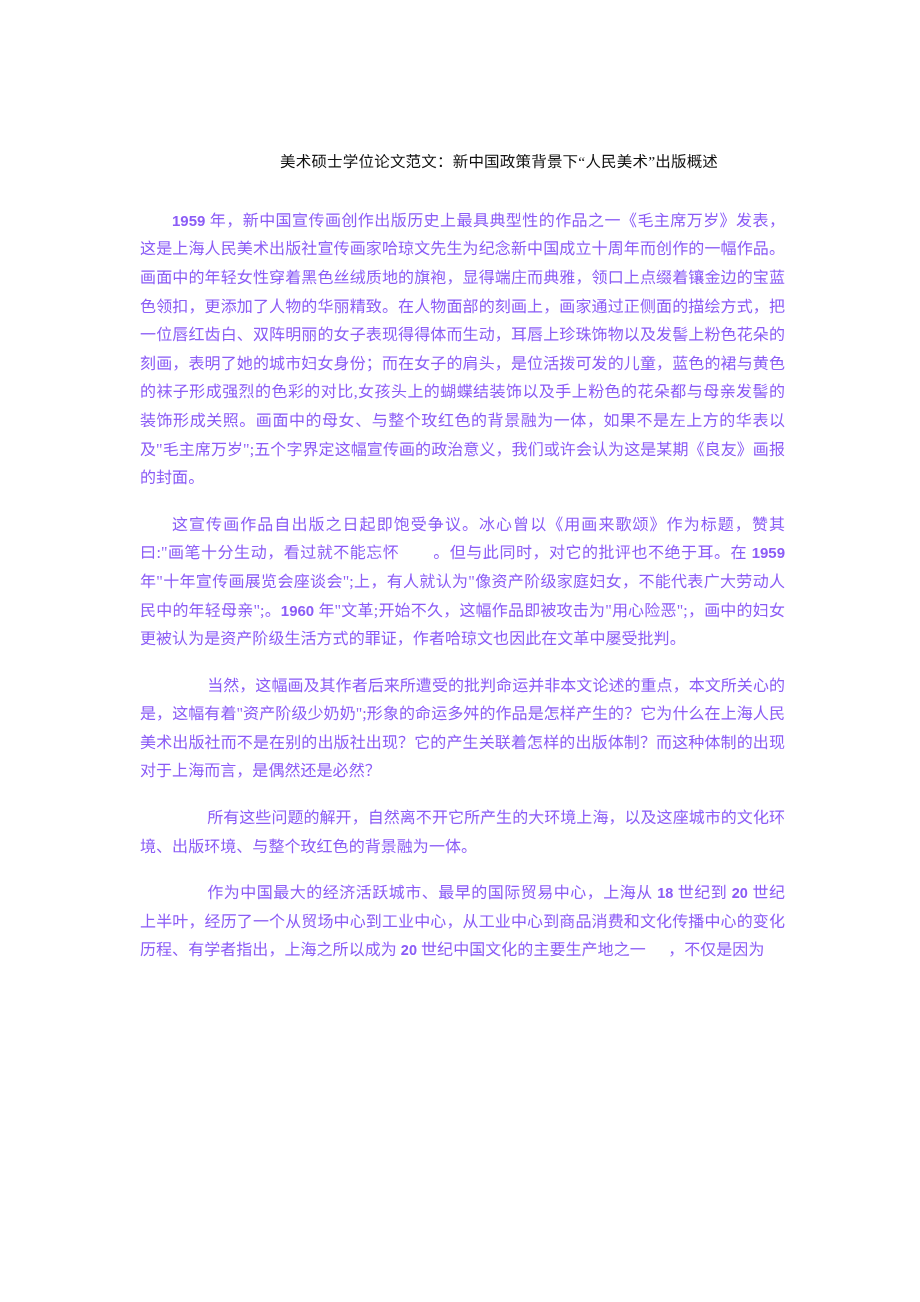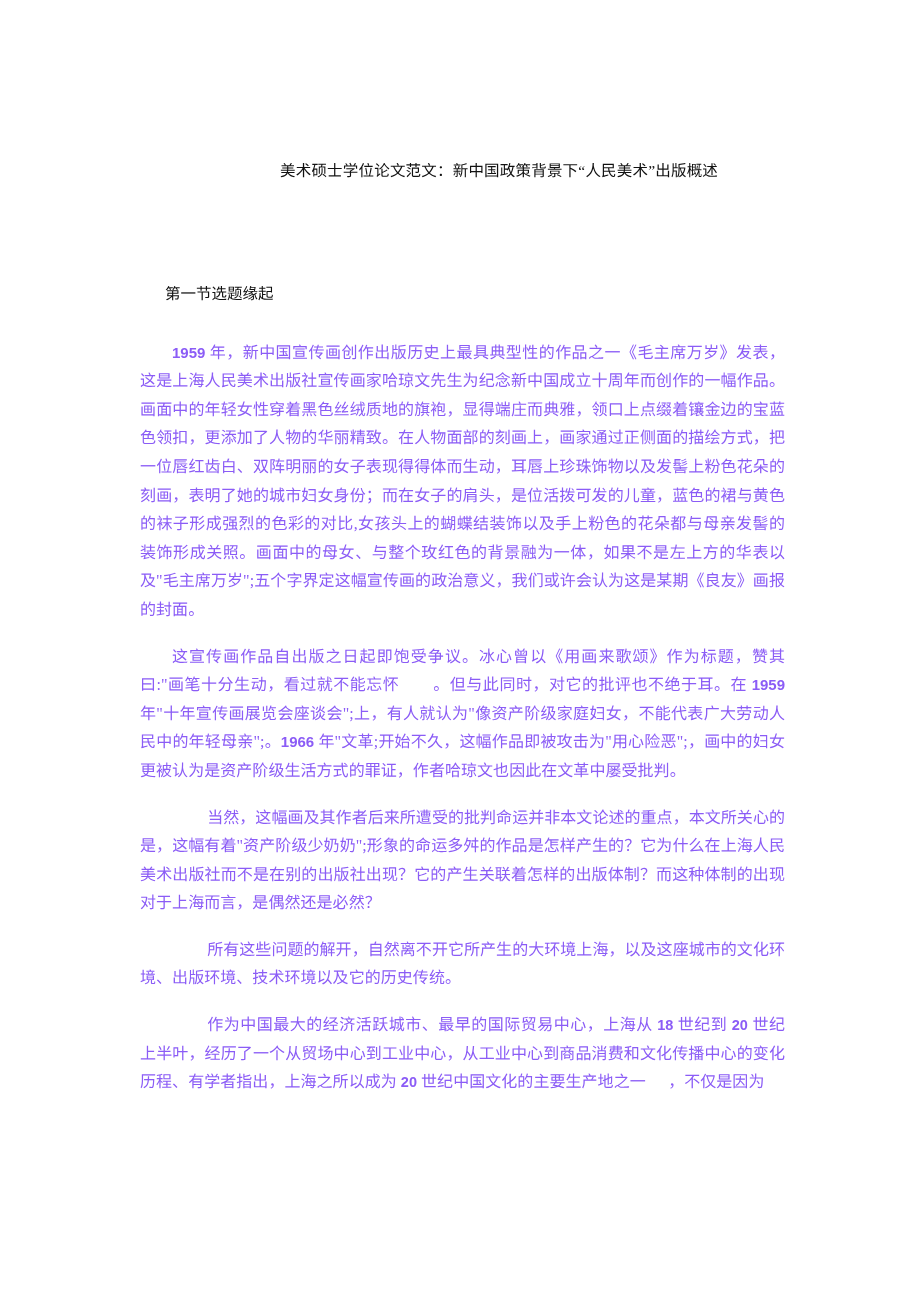--- a/index.html
+++ b/index.html
@@ -18,21 +18,21 @@
     width: 920px;
     height: 1302px;
     margin: 0 auto;
     background: #ffffff;
     overflow: hidden;
     box-sizing: border-box;
   }
   .content {
     position: absolute;
     left: 140px;
-    top: 16px;
+    top: 7px;
     width: 645px;
   }
   .doc-title {
     margin: 0;
     padding: 0;
     font-size: 15.5px;
     font-weight: 400;
     line-height: 1.6;
     letter-spacing: 0.2px;
     text-align: left;
@@ -88,24 +88,23 @@
 </style>
 </head>
 <body>
 
 <div class="page">
   <div class="content">
 
     <h1 class="doc-title">美术硕士学位论文范文：新中国政策背景下“人民美术”出版概述</h1>
 
 
-    <p class="heading-section">第一节选题缘起</p>
 
     <div>
       <p class="body-para p-gap-1 indent-2"><span class="num">1959</span> 年，新中国宣传画创作出版历史上最具典型性的作品之一《毛主席万岁》发表，这是上海人民美术出版社宣传画家哈琼文先生为纪念新中国成立十周年而创作的一幅作品。画面中的年轻女性穿着黑色丝绒质地的旗袍，显得端庄而典雅，领口上点缀着镶金边的宝蓝色领扣，更添加了人物的华丽精致。在人物面部的刻画上，画家通过正侧面的描绘方式，把一位唇红齿白、双阵明丽的女子表现得得体而生动，耳唇上珍珠饰物以及发髻上粉色花朵的刻画，表明了她的城市妇女身份；而在女子的肩头，是位活拨可发的儿童，蓝色的裙与黄色的袜子形成强烈的色彩的对比,女孩头上的蝴蝶结装饰以及手上粉色的花朵都与母亲发髻的装饰形成关照。画面中的母女、与整个玫红色的背景融为一体，如果不是左上方的华表以及"毛主席万岁";五个字界定这幅宣传画的政治意义，我们或许会认为这是某期《良友》画报的封面。</p>
-      <p class="body-para p-gap-2 indent-2">这宣传画作品自出版之日起即饱受争议。冰心曾以《用画来歌颂》作为标题，赞其曰:"画笔十分生动，看过就不能忘怀<span class="fngap"></span>。但与此同时，对它的批评也不绝于耳。在 <span class="num">1959</span> 年"十年宣传画展览会座谈会";上，有人就认为"像资产阶级家庭妇女，不能代表广大劳动人民中的年轻母亲";。<span class="num">1966</span> 年"文革;开始不久，这幅作品即被攻击为"用心险恶";，画中的妇女更被认为是资产阶级生活方式的罪证，作者哈琼文也因此在文革中屡受批判。</p>
+      <p class="body-para p-gap-2 indent-2">这宣传画作品自出版之日起即饱受争议。冰心曾以《用画来歌颂》作为标题，赞其曰:"画笔十分生动，看过就不能忘怀<span class="fngap"></span>。但与此同时，对它的批评也不绝于耳。在 <span class="num">1959</span> 年"十年宣传画展览会座谈会";上，有人就认为"像资产阶级家庭妇女，不能代表广大劳动人民中的年轻母亲";。<span class="num">1960</span> 年"文革;开始不久，这幅作品即被攻击为"用心险恶";，画中的妇女更被认为是资产阶级生活方式的罪证，作者哈琼文也因此在文革中屡受批判。</p>
       <p class="body-para p-gap-2 indent-4">当然，这幅画及其作者后来所遭受的批判命运并非本文论述的重点，本文所关心的是，这幅有着"资产阶级少奶奶";形象的命运多舛的作品是怎样产生的？它为什么在上海人民美术出版社而不是在别的出版社出现？它的产生关联着怎样的出版体制？而这种体制的出现对于上海而言，是偶然还是必然？</p>
-      <p class="body-para p-gap-2 indent-4">所有这些问题的解开，自然离不开它所产生的大环境上海，以及这座城市的文化环境、出版环境、技术环境以及它的历史传统。</p>
+      <p class="body-para p-gap-2 indent-4">所有这些问题的解开，自然离不开它所产生的大环境上海，以及这座城市的文化环境、出版环境、与整个玫红色的背景融为一体。</p>
       <p class="body-para p-gap-2 indent-4">作为中国最大的经济活跃城市、最早的国际贸易中心，上海从 <span class="numlite">18</span> 世纪到 <span class="numlite">20</span> 世纪上半叶，经历了一个从贸场中心到工业中心，从工业中心到商品消费和文化传播中心的变化历程、有学者指出，上海之所以成为 <span class="numlite">20</span> 世纪中国文化的主要生产地之一<span class="fngap-sm"></span>，不仅是因为</p>
     </div>
 
   </div>
 </div>
 
 </body></html>

